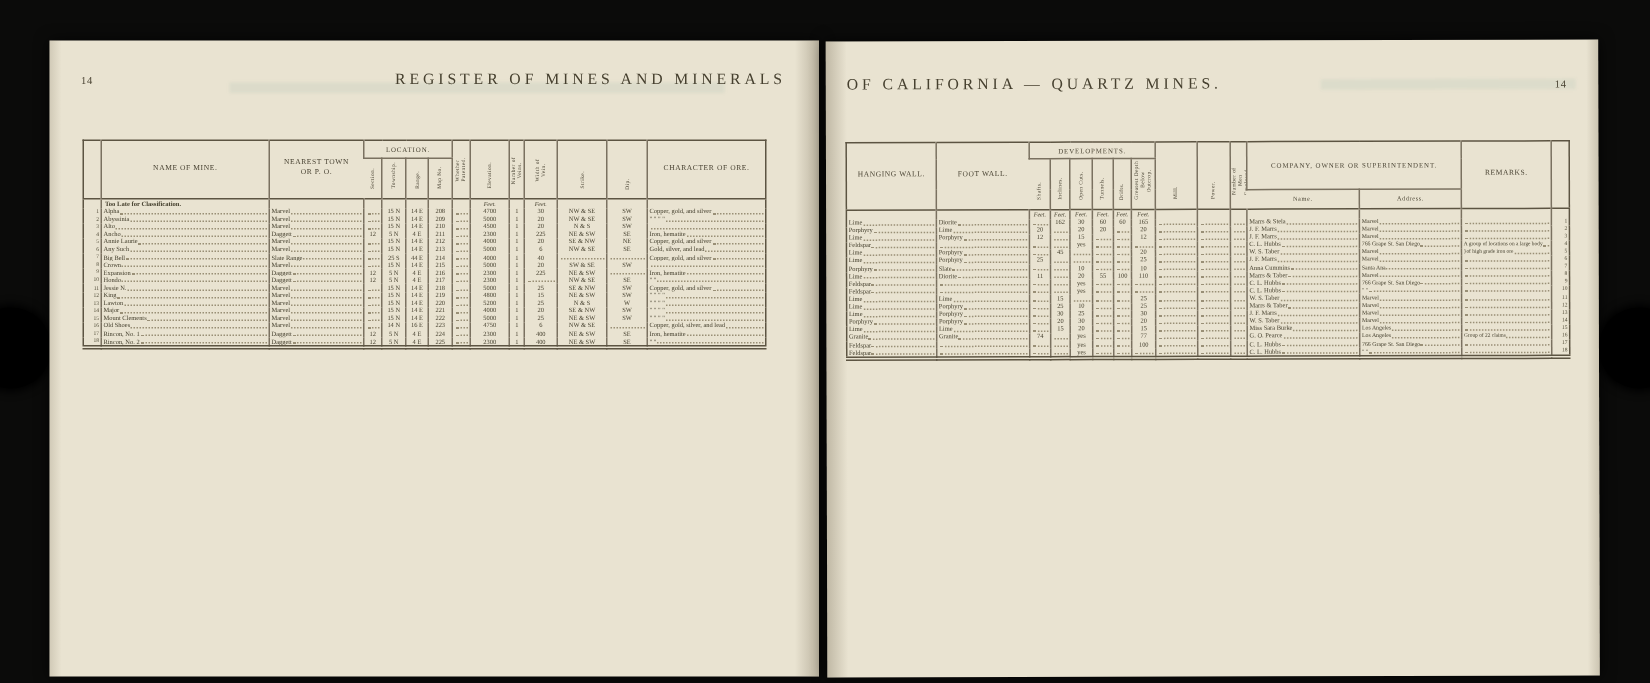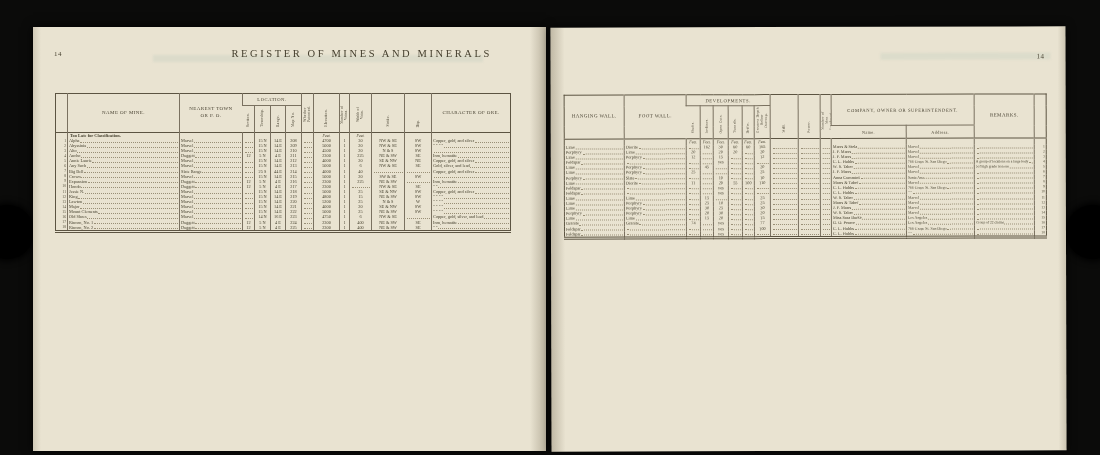--- a/index.html
+++ b/index.html
@@ -20,21 +20,21 @@
     background:linear-gradient(to left,rgba(70,58,34,0),rgba(70,58,34,.15));pointer-events:none;}
   .page-right::before{content:"";position:absolute;left:0;top:0;bottom:0;width:14px;
     background:linear-gradient(to left,rgba(70,58,34,0),rgba(70,58,34,.25));pointer-events:none;}
   .page-right::after{content:"";position:absolute;right:0;top:0;bottom:0;width:8px;
     background:linear-gradient(to right,rgba(70,58,34,0),rgba(70,58,34,.18));pointer-events:none;}
   .bleed{position:absolute;height:7px;background:rgba(110,160,150,.10);filter:blur(1px);pointer-events:none;}
   .pgnum{position:absolute;font-size:7px;letter-spacing:.5px;color:#4a4434;}
   .pgnum.tl{left:21px;top:23px;}
   .pgnum.tr{right:21px;top:26px;}
   .runhead{position:absolute;font-size:10.5px;letter-spacing:2.6px;color:#46402f;white-space:nowrap;}
-  .rh-left{top:21px;right:54px;}
+  .rh-left{top:21px;right:22px;}
   .rh-right{top:24px;left:14px;}
 
   table.reg{position:absolute;border-collapse:collapse;table-layout:fixed;
     border:1px solid #5c5442;border-top-width:1.4px;border-bottom:3px double #5c5442;}
   .t-left{left:22px;top:66px;width:455px;}
   .t-right{left:13px;top:67px;width:482px;}
   .reg th,.reg td{border-left:1px solid #7a7160;padding:0;vertical-align:bottom;overflow:hidden;}
   .reg th:first-child,.reg td:first-child{border-left:none;}
   .reg thead{border-bottom:1.4px solid #5c5442;}
   .reg thead th{font-weight:normal;color:#4a4434;}
@@ -1409,20 +1409,21 @@
                 <span class="ldr"></span>
               </div>
             </td>
           </tr>
         </tbody>
     </table>
   </div>
 
   <div class="page page-right" data-name="right-page">
     <div class="bleed" style="left:330px;top:26px;width:170px;" data-name="ink-bleed-mark"></div>
+    <div class="runhead rh-right" data-name="running-head-right">OF CALIFORNIA — QUARTZ MINES.</div>
     <div class="pgnum tr" data-name="page-number-right">14</div>
 
     <table class="reg t-right" data-name="mines-development-table">
       <colgroup>
         <col style="width:60px">
           <col style="width:62px">
         <col style="width:14px">
           <col style="width:13px">
           <col style="width:15px">
           <col style="width:14px">

